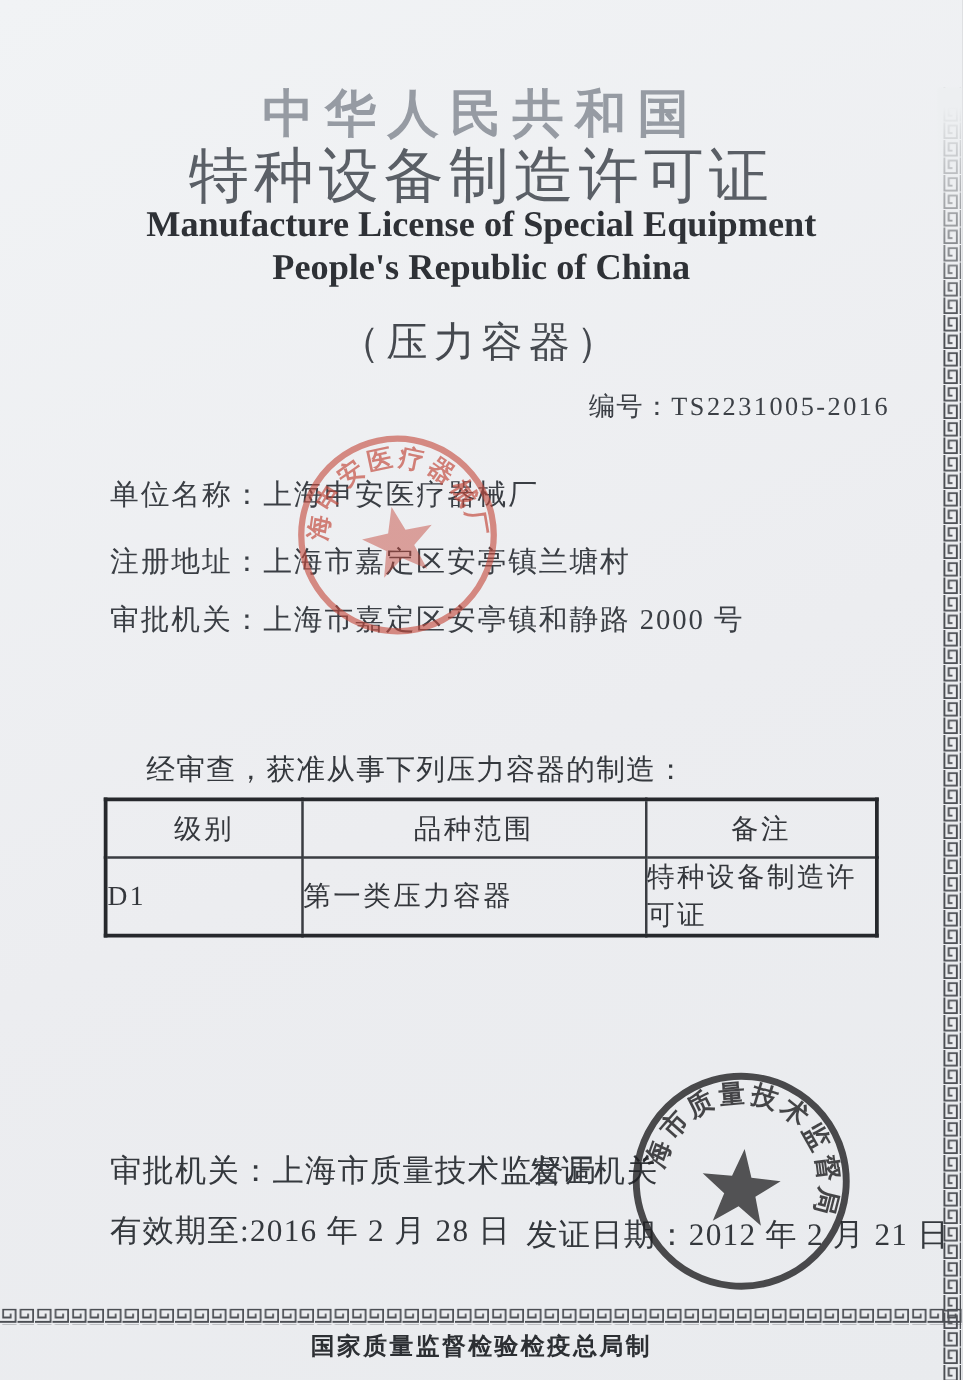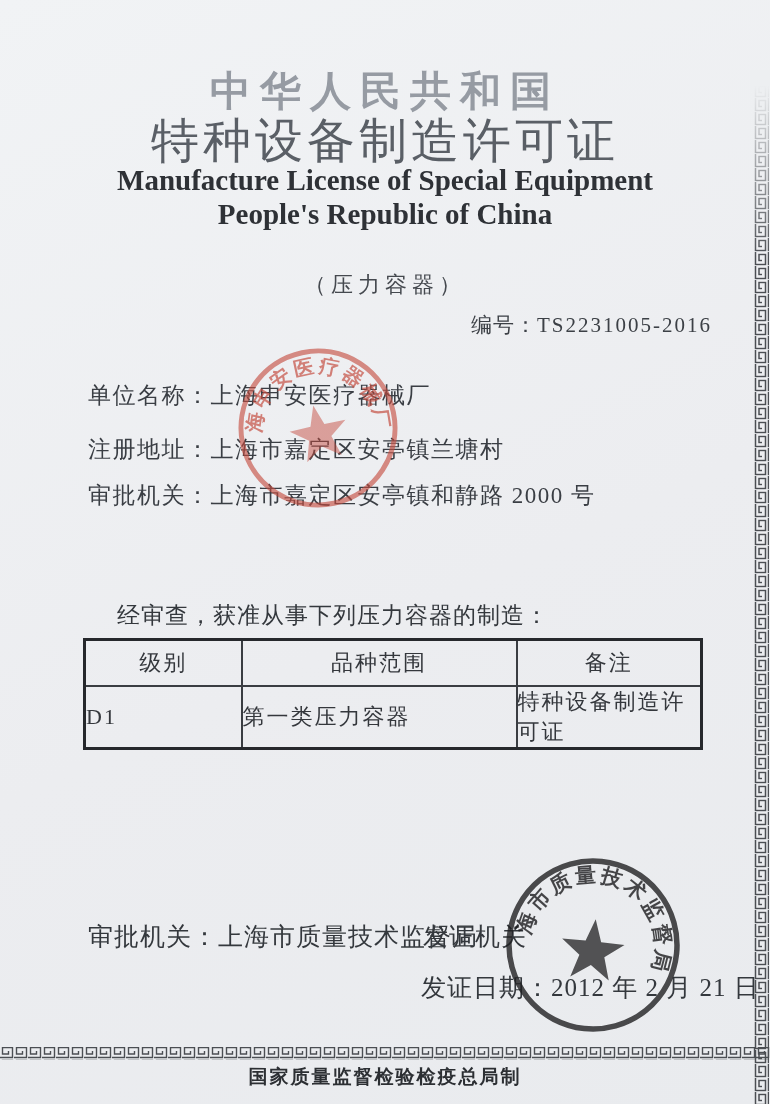--- a/index.html
+++ b/index.html
@@ -9,21 +9,21 @@
     font-family:"Liberation Serif","DejaVu Serif",serif;
     color:#35383d;overflow:hidden;
   }
   .abs{position:absolute;}
   .centered{left:0;width:100%;text-align:center;}
   .country-title{top:64px;font-size:41px;font-weight:600;letter-spacing:9px;
     color:#969ba3;filter:blur(0.4px);}
   .license-title{top:109px;font-size:48px;font-weight:400;letter-spacing:4px;color:#5a5f66;}
   .title-en1{top:164px;font-size:29px;font-weight:bold;color:#2e3136;}
   .title-en2{top:198px;font-size:29px;font-weight:bold;color:#2e3136;}
-  .category{top:270px;font-size:22px;letter-spacing:5px;color:#45494f;}
+  .category{top:252px;font-size:33px;letter-spacing:5px;color:#45494f;}
   .license-no{top:311px;right:58px;font-size:21px;color:#3c4046;letter-spacing:1px;}
   .license-no .num{font-size:21px;letter-spacing:2px;}
   .field-row{left:88px;font-size:23px;letter-spacing:1.5px;color:#3a3e44;white-space:nowrap;}
   .row-unit{top:380px;}
   .row-reg{top:434px;}
   .row-mfg{top:480px;}
   .statement{left:117px;top:600px;font-size:23px;letter-spacing:1px;color:#34383d;}
   table.scope{
     position:absolute;left:83px;top:638px;width:617px;table-layout:fixed;
     border-collapse:collapse;border:3px solid #26282c;background:transparent;
@@ -121,20 +121,23 @@
       <td>第一类压力容器</td>
       <td>特种设备制造许可证</td>
     </tr>
   </tbody>
     </table>
 
   <div class="abs footer-line approval">
     <span>审批机关：</span><span>上海市质量技术监督局</span>
   </div>
   <div class="abs footer-line issuer">发证机关</div>
+  <div class="abs footer-line valid">
+    <span>有效期至:</span><span>2016 年 2 月 28 日</span>
+  </div>
   <div class="abs footer-line issue-date">
     <span>发证日期：</span><span>2012 年 2 月 21 日</span>
   </div>
 
   <svg class="abs stamp-black" width="184" height="184" xmlns="http://www.w3.org/2000/svg">
     <defs>
       <path id="arcBlack" d="M 29,92 A 63,63 0 1,1 155,92 A 63,63 0 1,1 29,92"></path>
     </defs>
     <circle cx="92" cy="92" r="84" fill="none" stroke="#1e1e20" stroke-width="5.5" opacity="0.9"></circle>
     <path d="M 0,-30 L 7.1,-9.7 L 28.5,-9.3 L 11.4,3.7 L 17.6,24.3 L 0,12 L -17.6,24.3 L -11.4,3.7 L -28.5,-9.3 L -7.1,-9.7 Z" transform="translate(92,99) scale(1.1)" fill="#1e1e20" opacity="0.85"></path>

